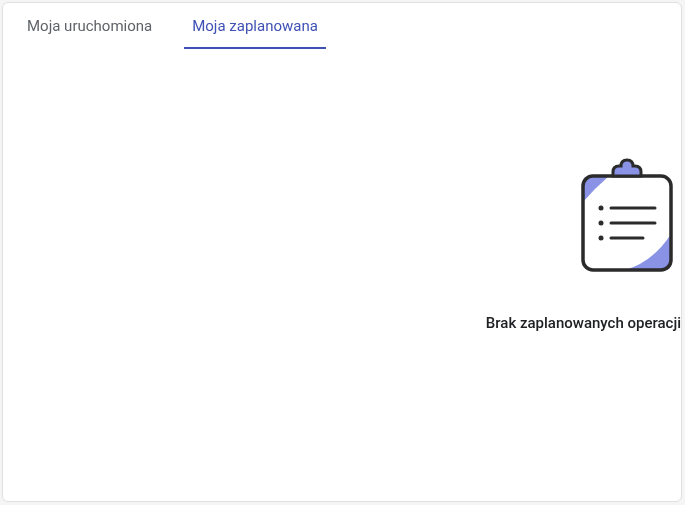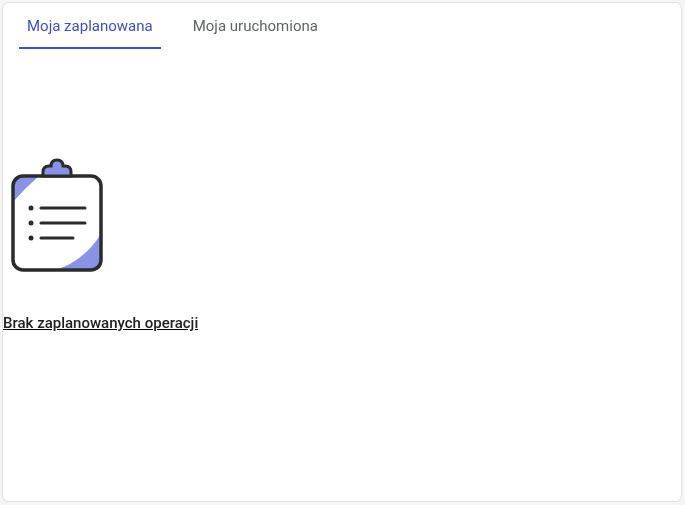--- a/index.html
+++ b/index.html
@@ -37,43 +37,42 @@
       user-select: none;
     }
     .tab.active {
       color: #3f51b5;
       border-bottom: 2px solid #3f51b5;
     }
     .content {
       flex: 1;
       display: flex;
       flex-direction: column;
-      align-items: flex-start;
+      align-items: flex-end;
       justify-content: center;
       gap: 36px;
       padding-bottom: 60px;
-      text-decoration: underline;
     }
     .empty-text {
       font-size: 15px;
       color: #202124;
       font-weight: 500;
     }
     .clipboard-icon {
       width: 108px;
       height: 120px;
     }
   </style>
 </head>
 <body>
 
 <div class="card">
   <div class="tabs">
+    <div class="tab">Moja uruchomiona</div>
     <div class="tab active">Moja zaplanowana</div>
-    <div class="tab">Moja uruchomiona</div>
   </div>
   <div class="content">
     <svg class="clipboard-icon" viewBox="0 0 108 120">
 
       <path d="M 16 18 Q 10 18 10 24 L 10 44 Q 22 30 36 18 Z" fill="#8a92e6"></path>
       <path d="M 98 76 L 98 106 Q 98 112 92 112 L 52 112 Q 80 104 98 76 Z" fill="#8a92e6"></path>
 
       <rect x="10" y="18" width="88" height="94" rx="10" ry="10" fill="none" stroke="#2b2b2b" stroke-width="3.5"></rect>
 
       <path d="M 40 18 L 40 14 Q 40 8 46 8 L 48 8 Q 48 2 54 2 Q 60 2 60 8 L 62 8 Q 68 8 68 14 L 68 18 Z" fill="#8a92e6" stroke="#2b2b2b" stroke-width="3"></path>

